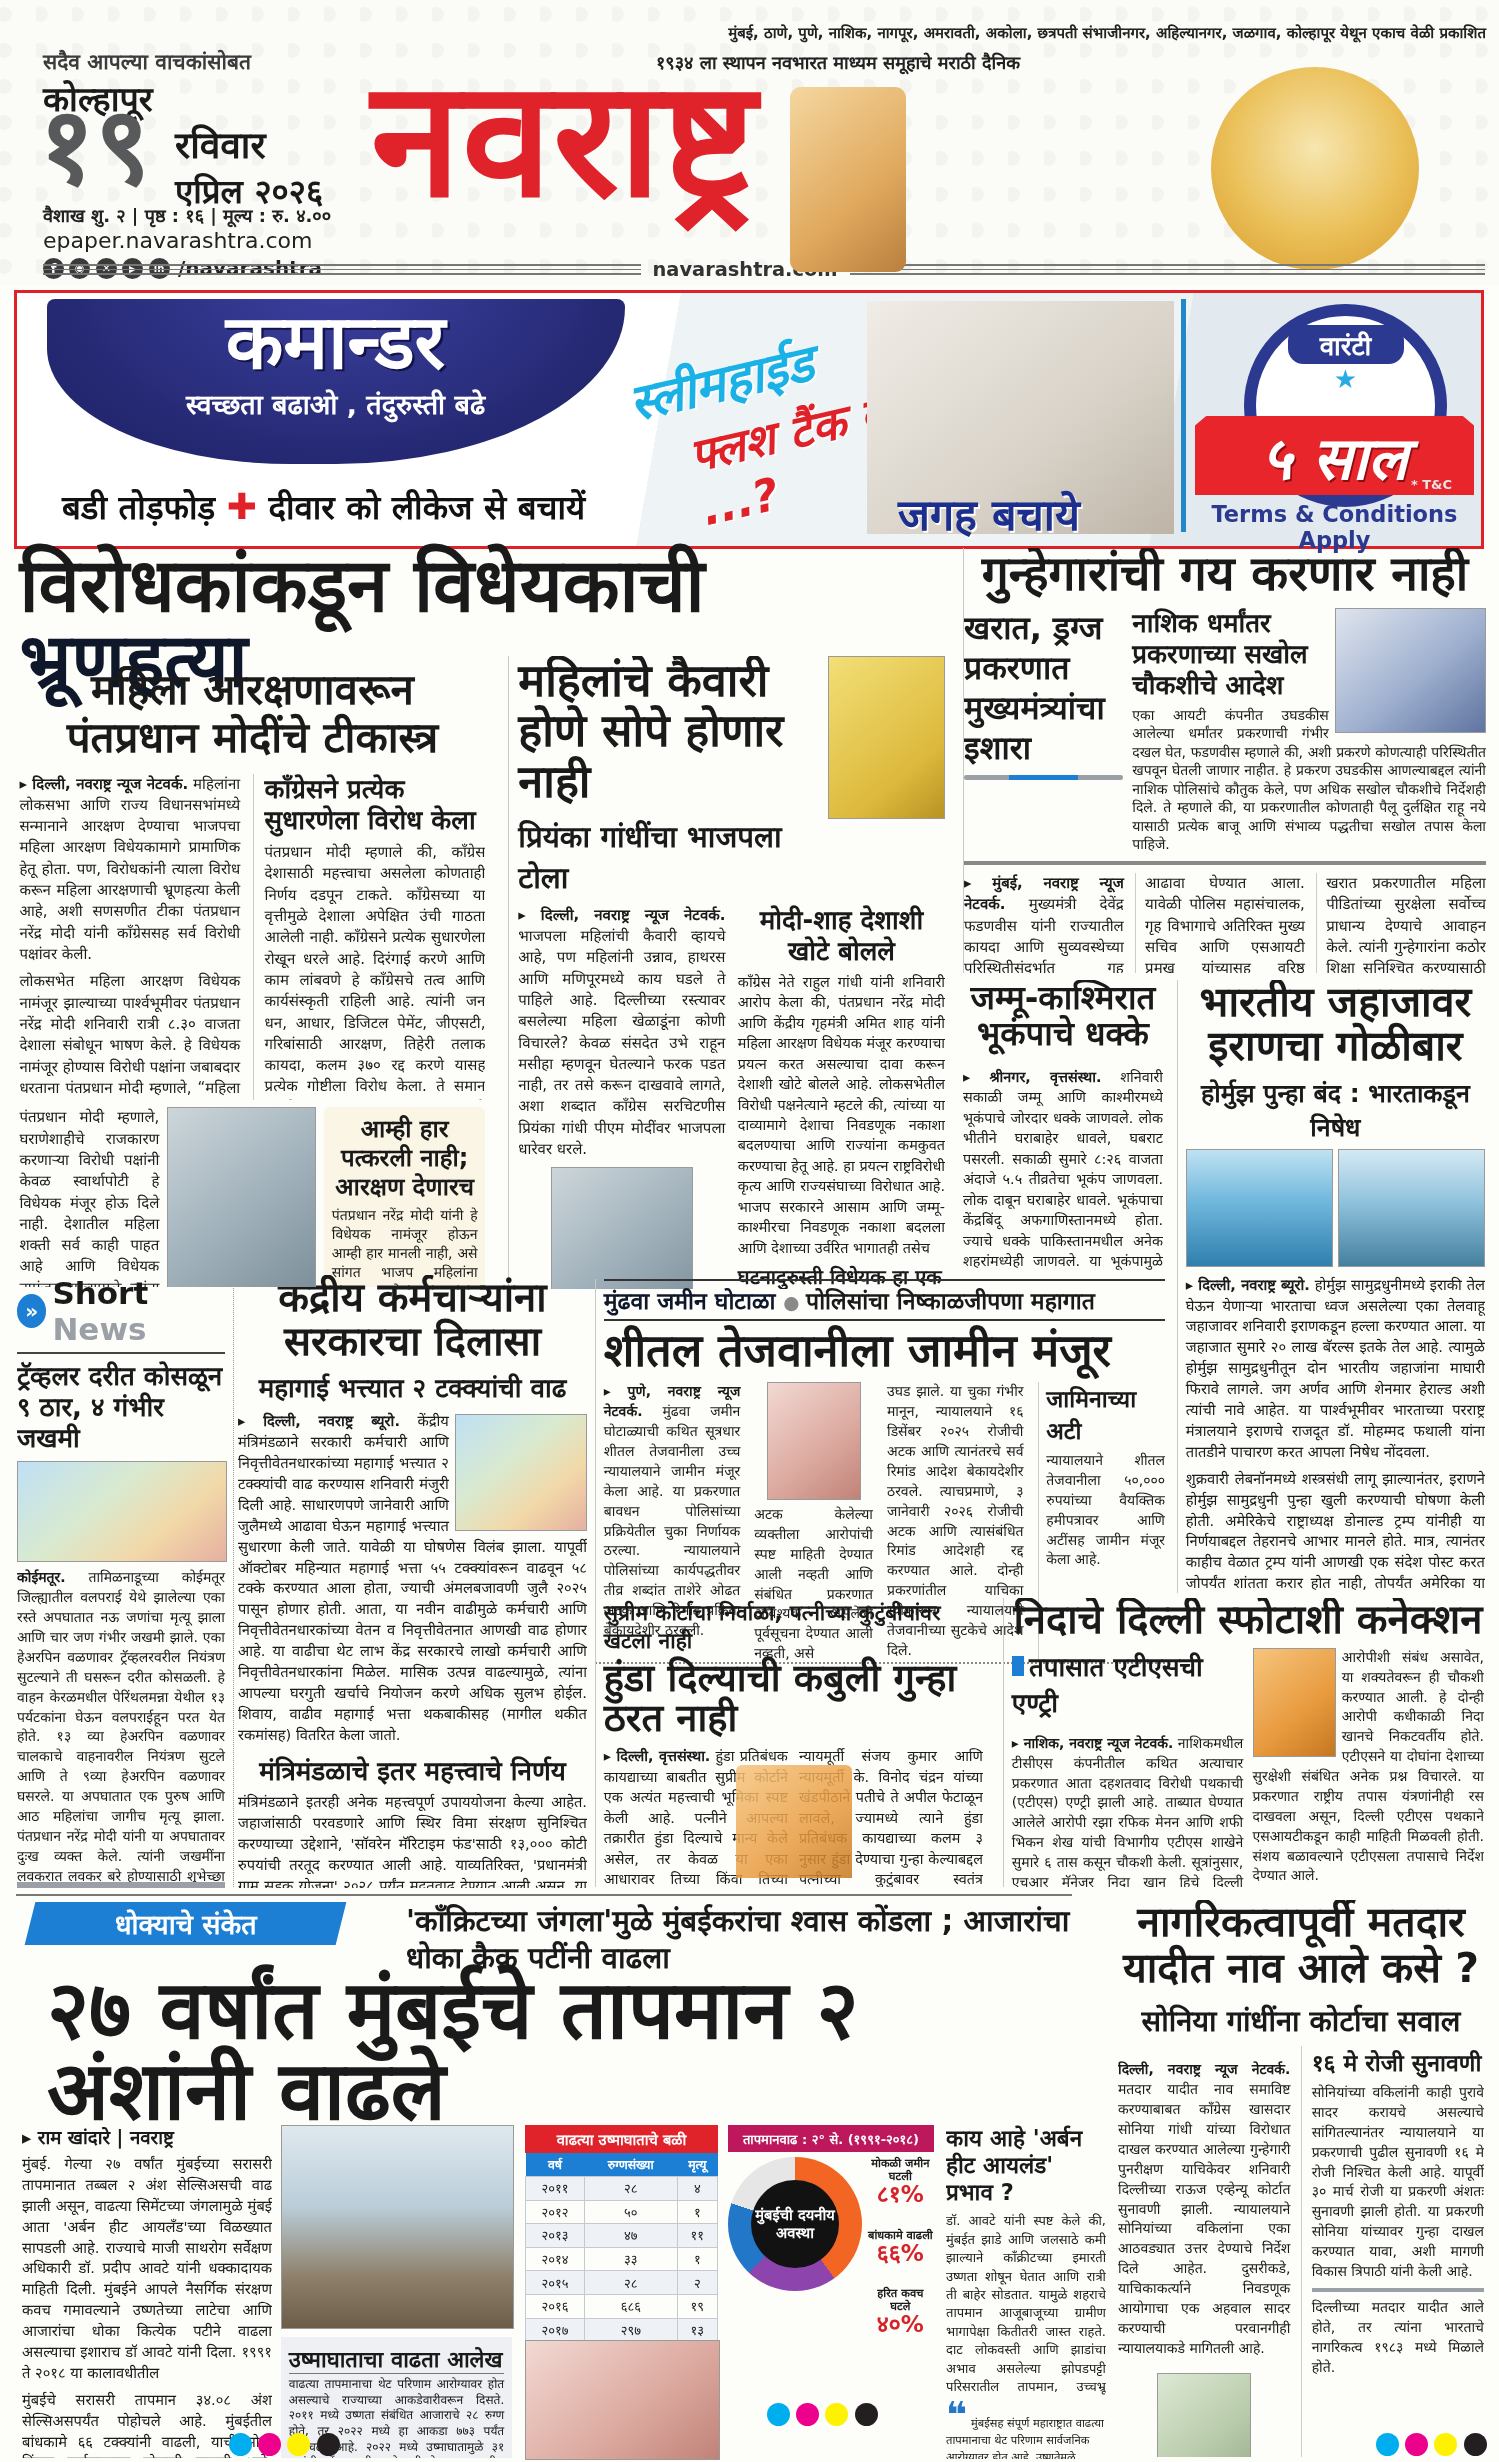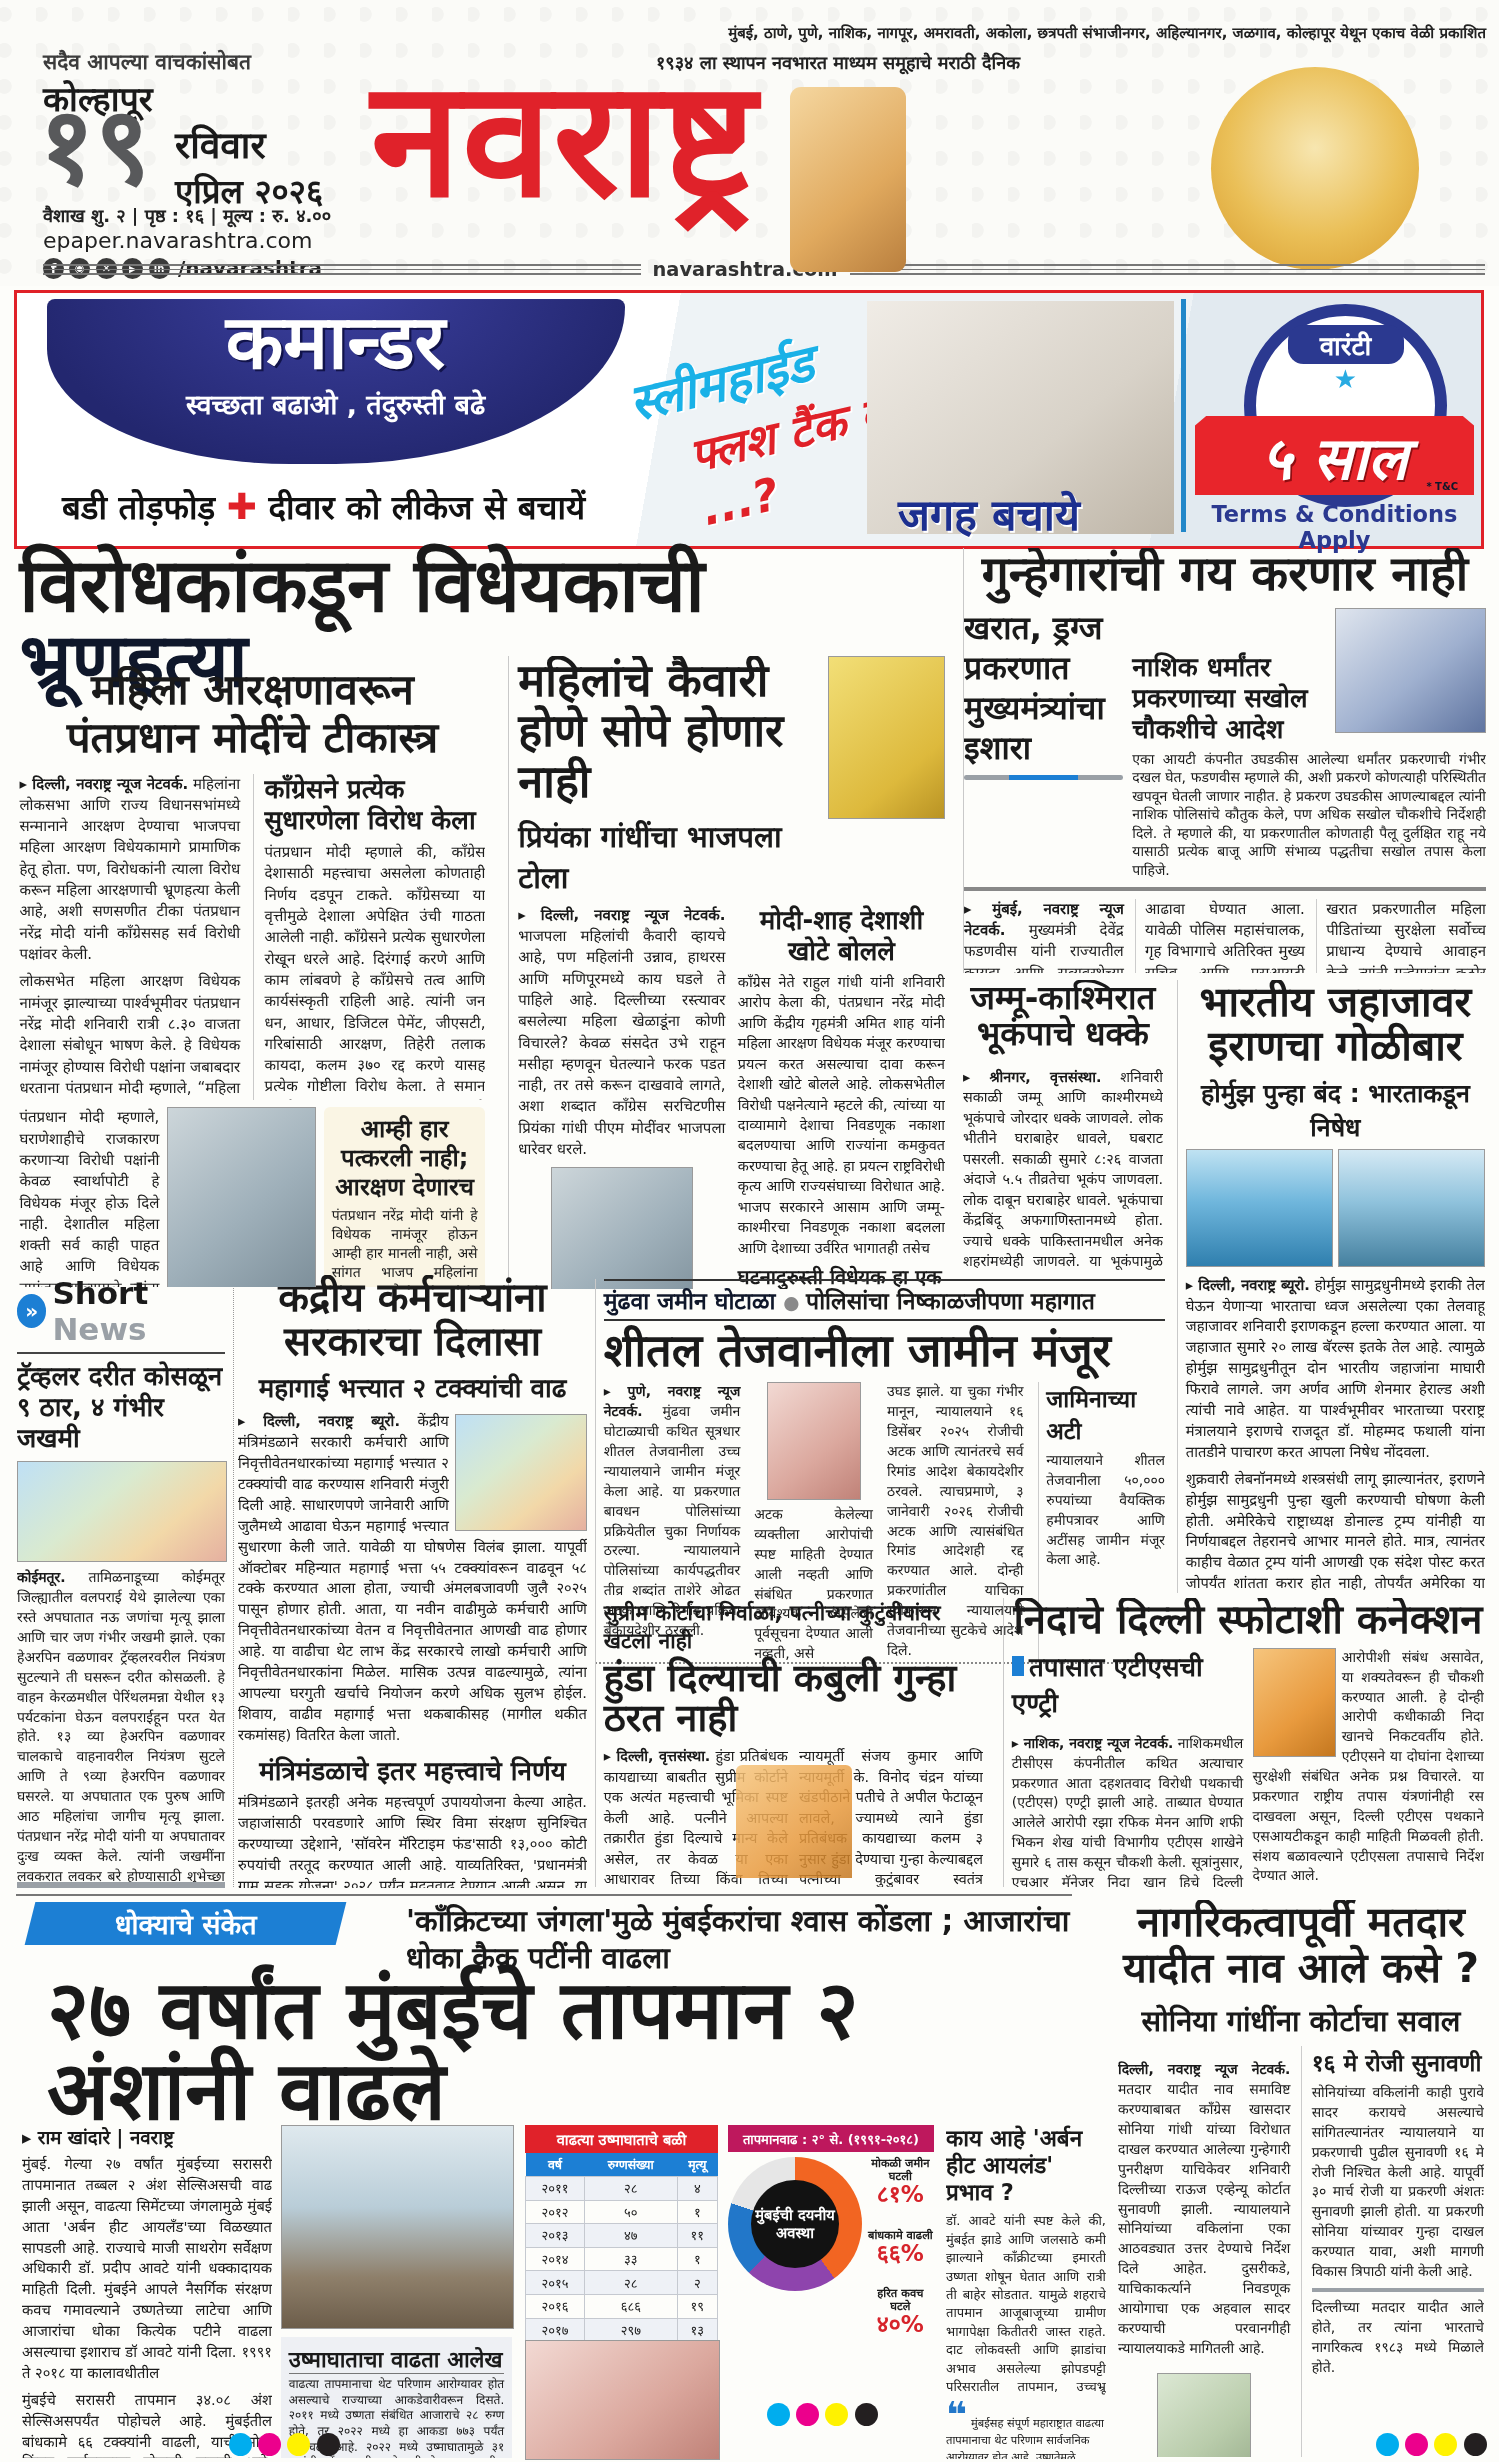--- a/index.html
+++ b/index.html
@@ -93,21 +93,21 @@
     </div>
     <div class="abs ph ph-room" style="left:850px;top:7.8px;width:307px;height:233px;border:none;"></div>
     <div class="abs b" style="left:881px;top:191px;font-size:43px;color:#1c2f8f;text-shadow:1.6px 1.6px 0 #fff;z-index:3;">जगह बचाये</div>
     <div class="abs" style="left:1164px;top:6.2px;width:5.4px;height:233px;background:#2287c9;"></div>
     <div class="abs" style="left:1227px;top:11px;width:179px;height:179px;border:12.4px solid #2b3990;border-radius:50%;background:#fff;">
       <div class="ctr b" style="margin:9.3px auto 0;width:116px;background:#2b3990;color:#fff;font-size:26px;border-radius:15.5px;padding:1.6px 0;">वारंटी</div>
       <div class="ctr" style="font-size:26px;color:#29abe2;">★</div>
     </div>
     <div class="abs" style="left:1178px;top:123px;width:279px;height:79px;background:#e8252b;clip-path:polygon(0 12%,4% 0,96% 0,100% 12%,100% 100%,0 100%);display:flex;align-items:center;justify-content:center;">
       <span class="b" style="color:#fff;font-size:59px;font-style:italic;text-shadow:1.6px 1.6px 0 #8f0d11;">५ साल</span>
-      <span style="position:absolute;right:16px;bottom:3.1px;color:#0f172a;font-size:10px;font-weight:bold;">* T&amp;C</span>
+      <span style="position:absolute;right:22px;bottom:3.1px;color:#e5e5e5;font-size:13px;font-weight:bold;">* T&amp;C</span>
     </div>
     <div class="abs ctr b" style="left:1178px;top:208px;width:279px;font-size:22.5px;color:#2b3990;">Terms &amp; Conditions Apply</div>
   </div>
 
   <div class="abs b" style="left:19.4px;top:548px;width:925px;font-size:74px;line-height:1.02;">
     <span>विरोधकांकडून विधेयकाची </span><span class="red">भ्रूणहत्या</span>
   </div>
 
   <div class="abs" style="left:19.4px;top:666px;width:466px;height:621px;overflow:hidden;">
     <div class="ctr b" style="font-size:42px;line-height:1.15;margin-bottom:11px;">महिला आरक्षणावरून पंतप्रधान मोदींचे टीकास्त्र</div>
@@ -156,21 +156,21 @@
 
   <div class="abs" style="left:963px;top:548px;width:522px;height:425px;overflow:hidden;border-left:0.8px solid #c9c9c9;padding-left:0;">
     <div class="ctr b" style="font-size:48px;line-height:1.05;">गुन्हेगारांची गय करणार नाही</div>
     <div style="display:flex;gap:9.3px;margin-top:9.3px;">
       <div style="width:159px;flex:none;">
         <div class="b" style="font-size:32px;line-height:1.25;">खरात, ड्रग्ज प्रकरणात मुख्यमंत्र्यांचा इशारा</div>
         <div class="sub-rule" style="margin-top:7.8px;"></div>
       </div>
       <div style="flex:1;">
         <div class="ph ph-sea" style="float:right;width:149px;height:123px;margin:0 0 4.7px 6.2px;background:linear-gradient(140deg,#dfe5ee,#9fb0cf 55%,#5f74a0);"></div>
-        <div class="b" style="font-size:26px;line-height:1.2;margin-top:44px;">नाशिक धर्मांतर प्रकरणाच्या सखोल चौकशीचे आदेश</div>
+        <div class="b" style="font-size:26px;line-height:1.2;">नाशिक धर्मांतर प्रकरणाच्या सखोल चौकशीचे आदेश</div>
         <div style="font-size:14px;line-height:1.32;text-align:justify;margin-top:4.7px;">एका आयटी कंपनीत उघडकीस आलेल्या धर्मांतर प्रकरणाची गंभीर दखल घेत, फडणवीस म्हणाले की, अशी प्रकरणे कोणत्याही परिस्थितीत खपवून घेतली जाणार नाहीत. हे प्रकरण उघडकीस आणल्याबद्दल त्यांनी नाशिक पोलिसांचे कौतुक केले, पण अधिक सखोल चौकशीचे निर्देशही दिले. ते म्हणाले की, या प्रकरणातील कोणताही पैलू दुर्लक्षित राहू नये यासाठी प्रत्येक बाजू आणि संभाव्य पद्धतीचा सखोल तपास केला पाहिजे.</div>
       </div>
     </div>
     <div class="rule" style="height:3.9px;margin:7.8px 0;"></div>
     <div style="display:flex;gap:11px;">
       <div class="body-txt" style="flex:1;">
           <p><span class="b">▸ मुंबई, नवराष्ट्र न्यूज नेटवर्क.</span> <span>मुख्यमंत्री देवेंद्र फडणवीस यांनी राज्यातील कायदा आणि सुव्यवस्थेच्या परिस्थितीसंदर्भात गृह विभागाची उच्चस्तरीय आढावा बैठक घेतली. या बैठकीत नाशिकमधील अशोक खरात प्रकरण, एका आयटी कंपनीशी संबंधित कथित धर्मांतर प्रकरण, परतवाडा प्रकरण आणि मुंबईतील गोरेगाव ड्रग्ज प्रकरणाचा सविस्तर</span></p>
         </div>
       <div class="body-txt" style="flex:1;border-left:0.8px solid #ccc;padding-left:9.3px;">आढावा घेण्यात आला. यावेळी पोलिस महासंचालक, गृह विभागाचे अतिरिक्त मुख्य सचिव आणि एसआयटी प्रमुख यांच्यासह वरिष्ठ अधिकारी उपस्थित होते. फडणवीस यांनी भोंदू अशोक</div>
       <div class="body-txt" style="flex:1;border-left:0.8px solid #ccc;padding-left:9.3px;">खरात प्रकरणातील महिला पीडितांच्या सुरक्षेला सर्वोच्च प्राधान्य देण्याचे आवाहन केले. त्यांनी गुन्हेगारांना कठोर शिक्षा सुनिश्चित करण्यासाठी ठोस पुरावे गोळा करण्याचे निर्देश दिले.</div>

